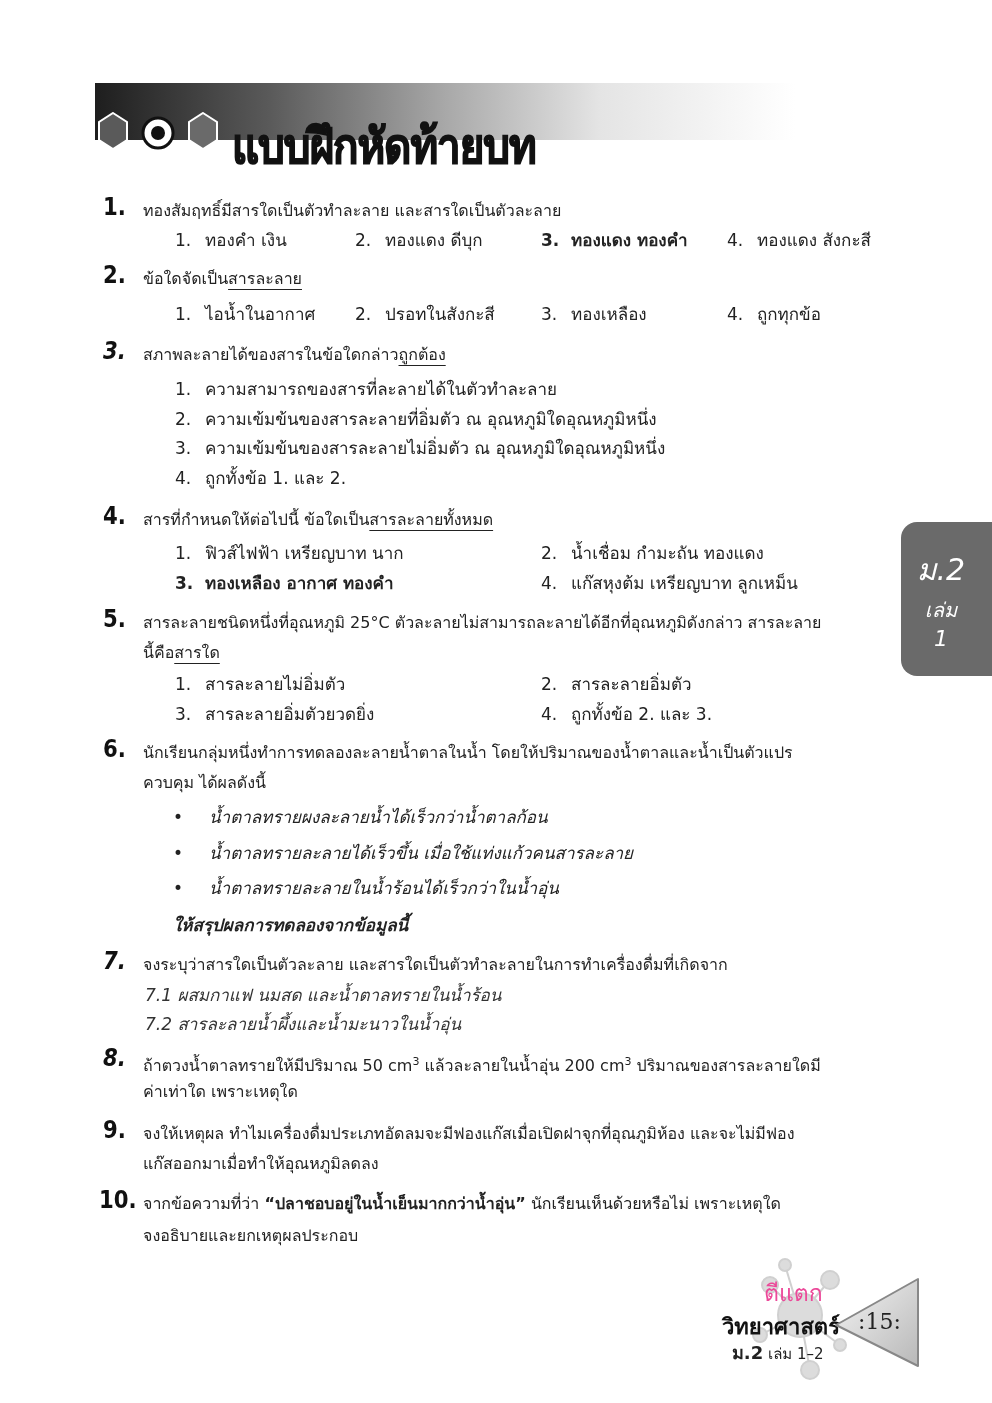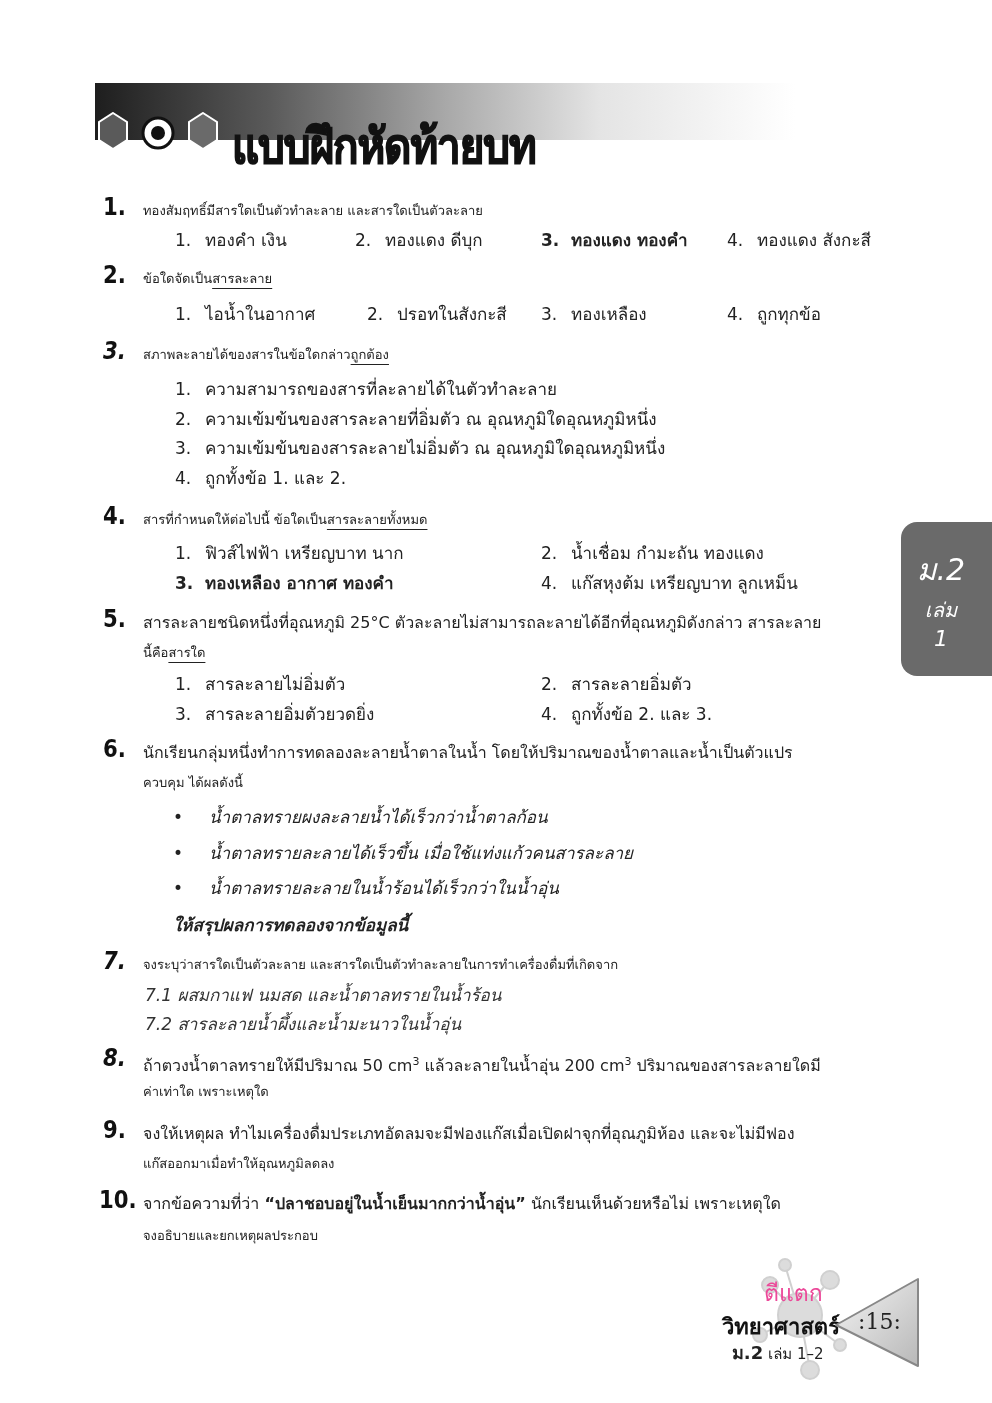--- a/index.html
+++ b/index.html
@@ -29,21 +29,21 @@
     
     .q { position: absolute; left: 103px; width: 790px; }
     .qnum {
       position: absolute; left: 0; top: -4px;
       font-family: "DejaVu Sans", sans-serif; font-weight: bold; font-size: 25px;
       color: #111; transform: scaleX(0.85); transform-origin: left;
     }
     .qnum.italic { font-style: italic; }
     .qtext {
       position: absolute; left: 40px; width: 760px;
-      font-size: 13px; line-height: 30px; color: #222;
+      font-size: 16px; line-height: 30px; color: #222;
     }
     .u { text-decoration: underline; text-underline-offset: 5px; }
     .opt {
       position: absolute; font-size: 17px; line-height: 30px; color: #222; white-space: nowrap;
     }
     .opt .n { display: inline-block; width: 30px; }
     .bullet {
       position: absolute; left: 70px; font-size: 17px; line-height: 30px; color: #222;
       font-style: italic; white-space: nowrap;
     }
@@ -95,21 +95,21 @@
   <div class="opt" style="left:72px; top:29px;"><span class="n">1.</span><span>ทองคำ เงิน</span></div>
   <div class="opt" style="left:252px; top:29px;"><span class="n">2.</span><span>ทองแดง ดีบุก</span></div>
   <div class="opt" style="left:438px; top:29px;font-weight:bold;"><span class="n">3.</span><span>ทองแดง ทองคำ</span></div>
   <div class="opt" style="left:624px; top:29px;"><span class="n">4.</span><span>ทองแดง สังกะสี</span></div>
 </div>
 
 <div class="q" style="top:264px;">
   <span class="qnum">2.</span>
   <div class="qtext" style="top:0;"><span>ข้อใดจัดเป็น</span><span class="u">สารละลาย</span></div>
   <div class="opt" style="left:72px; top:35px;"><span class="n">1.</span><span>ไอน้ำในอากาศ</span></div>
-  <div class="opt" style="left:252px; top:35px;margin-left:12px;"><span class="n">2.</span><span>ปรอทในสังกะสี</span></div>
+  <div class="opt" style="left:252px; top:35px;"><span class="n">2.</span><span>ปรอทในสังกะสี</span></div>
   <div class="opt" style="left:438px; top:35px;"><span class="n">3.</span><span>ทองเหลือง</span></div>
   <div class="opt" style="left:624px; top:35px;"><span class="n">4.</span><span>ถูกทุกข้อ</span></div>
 </div>
 
 <div class="q" style="top:340px;">
   <span class="qnum italic">3.</span>
   <div class="qtext" style="top:0;"><span>สภาพละลายได้ของสารในข้อใดกล่าว</span><span class="u">ถูกต้อง</span></div>
   <div class="opt" style="left:72px; top:34px;"><span class="n">1.</span><span>ความสามารถของสารที่ละลายได้ในตัวทำละลาย</span></div>
   <div class="opt" style="left:72px; top:64px;"><span class="n">2.</span><span>ความเข้มข้นของสารละลายที่อิ่มตัว ณ อุณหภูมิใดอุณหภูมิหนึ่ง</span></div>
   <div class="opt" style="left:72px; top:93px;"><span class="n">3.</span><span>ความเข้มข้นของสารละลายไม่อิ่มตัว ณ อุณหภูมิใดอุณหภูมิหนึ่ง</span></div>

